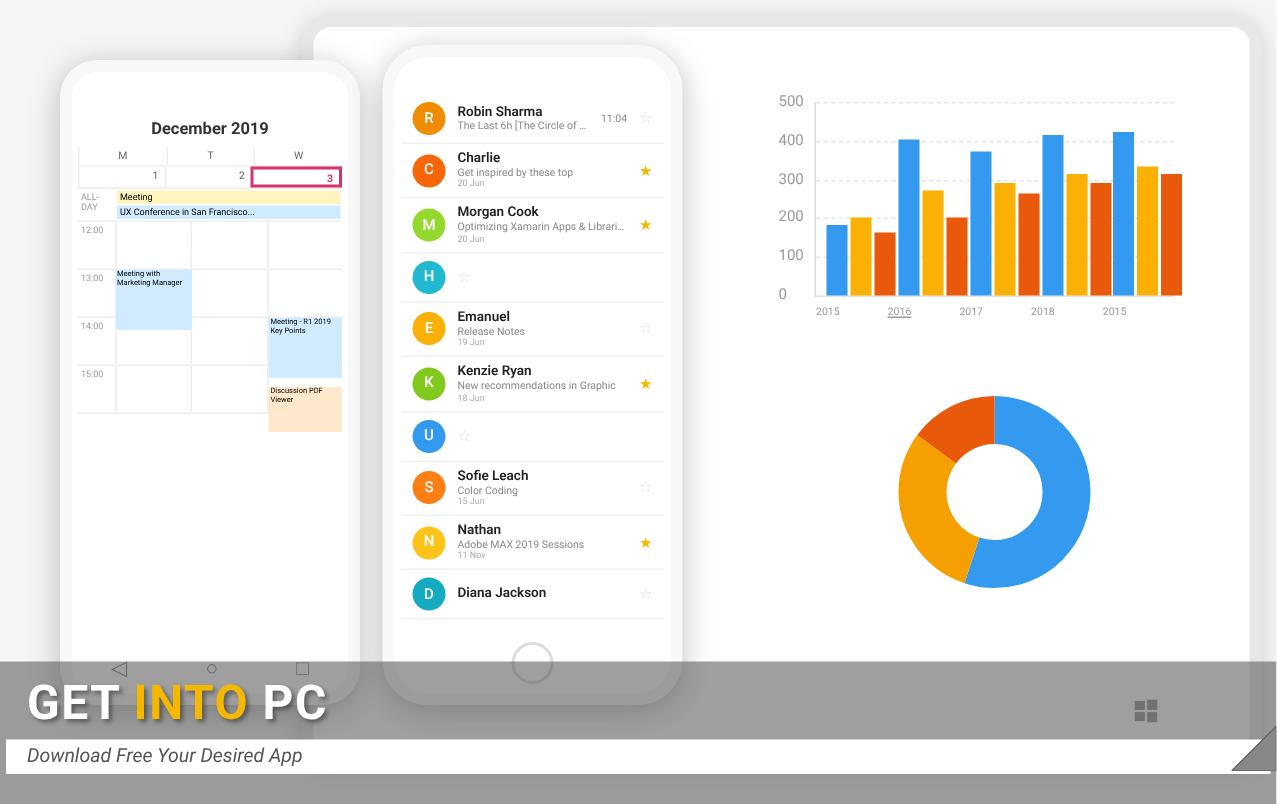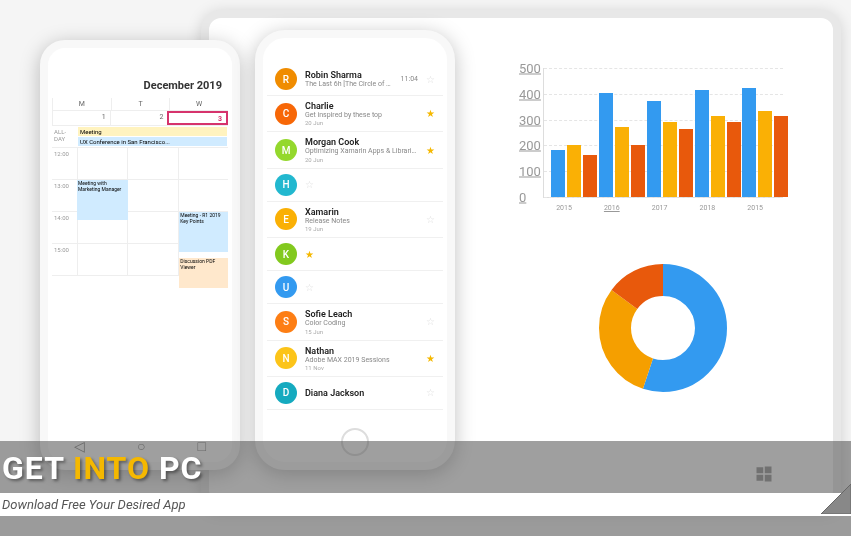--- a/index.html
+++ b/index.html
@@ -9,31 +9,31 @@
 .tablet { position: absolute; right: 10px; top: 10px; width: 640px; height: 500px; background: #fff; border-radius: 20px; box-shadow: 0 2px 15px rgba(0,0,0,0.15); border: 8px solid #e8e8e8; }
 .tablet-content { padding: 40px 40px 20px 40px; display: flex; flex-direction: column; gap: 30px; align-items: flex-end; }
 .tablet-win { position: absolute; bottom: 15px; right: 60px; color: #888; }
 
 
 .bar-chart { width: 280px; height: 160px; position: relative; }
 .chart-area { position: absolute; left: 30px; right: 10px; top: 10px; bottom: 20px; border-left: 1px solid #ddd; border-bottom: 1px solid #ddd; }
 .grid-line { position: absolute; left: 0; right: 0; border-top: 1px dashed #e5e5e5; }
 .bar-group { position: absolute; bottom: 0; display: flex; gap: 2px; align-items: flex-end; }
 .bar { width: 14px; }
-.y-label { position: absolute; left: 0; font-size: 13px; color: #999; transform: translateY(-50%); text-decoration: underline; }
-.x-label { position: absolute; bottom: 0; font-size: 7px; color: #999; text-align: center; width: 40px; }
+.y-label { position: absolute; left: 0; font-size: 10px; color: #999; transform: translateY(-50%); }
+.x-label { position: absolute; bottom: 0; font-size: 7px; color: #999; width: 40px; }
 
 
 .donut-wrap { width: 160px; height: 160px; position: relative; margin-right: 50px; }
 .donut-wrap svg { width: 100%; height: 100%; transform: rotate(-90deg); }
 
 
 .phone1 { position: absolute; left: 40px; top: 40px; width: 200px; height: 430px; background: #fff; border-radius: 25px; box-shadow: 0 4px 20px rgba(0,0,0,0.25); border: 8px solid #f8f8f8; z-index: 2; }
 .phone1-screen { position: absolute; top: 25px; left: 4px; right: 4px; bottom: 35px; background: #fff; overflow: hidden; font-size: 8px; }
-.cal-title { text-align: right; font-weight: bold; font-size: 11px; padding: 6px; color: #333; }
+.cal-title { text-align: center; font-weight: bold; font-size: 11px; padding: 6px; color: #333; }
 .cal-header { display: flex; border-bottom: 1px solid #eee; }
 .cal-hcell { flex: 1; text-align: center; font-size: 7px; color: #666; padding: 2px; border-left: 1px solid #eee; }
 .cal-dates { display: flex; }
 .cal-dcell { flex: 1; text-align: right; font-size: 7px; color: #666; padding: 2px 4px; border-left: 1px solid #eee; height: 14px; }
 .cal-dcell.today { border: 2px solid #d6336c; color: #d6336c; font-weight: bold; }
 .allday-row { display: flex; border-top: 1px solid #eee; border-bottom: 1px solid #eee; }
 .allday-label { width: 25px; font-size: 6px; color: #999; padding: 2px; }
 .allday-cells { flex: 1; display: flex; flex-direction: column; gap: 1px; padding: 1px; }
 .allday-event { font-size: 6px; padding: 1px 2px; white-space: nowrap; overflow: hidden; }
 .ev-yellow { background: #fff3bf; }
@@ -55,21 +55,21 @@
 .avatar { width: 22px; height: 22px; border-radius: 50%; display: flex; align-items: center; justify-content: center; color: #fff; font-size: 10px; font-weight: 500; flex-shrink: 0; }
 .item-text { flex: 1; overflow: hidden; }
 .item-name { font-size: 9px; font-weight: 600; color: #222; white-space: nowrap; overflow: hidden; text-overflow: ellipsis; }
 .item-sub { font-size: 7px; color: #888; white-space: nowrap; overflow: hidden; text-overflow: ellipsis; line-height: 1.2; }
 .item-date { font-size: 6px; color: #aaa; }
 .item-time { font-size: 7px; color: #888; }
 .star { color: #f5b800; font-size: 10px; }
 .star.empty { color: #ddd; }
 
 
-.overlay { position: absolute; left: 0; bottom: 0; right: 0; height: 95px; background: rgba(80,80,80,0.55); z-index: 10; color: #fff; padding: 8px 2px; }
+.overlay { position: absolute; left: 0; bottom: 0; right: 0; height: 95px; background: rgba(80,80,80,0.55); z-index: 10; color: #fff; padding: 8px 18px; }
 .overlay-title { font-size: 32px; font-weight: bold; letter-spacing: 1px; text-shadow: 2px 2px 3px rgba(0,0,0,0.4); }
 .overlay-title .accent { color: #f5b800; }
 .overlay-sub { font-size: 13px; font-style: italic; color: #555; background: #fff; margin: 6px -14px -8px -14px; padding: 4px 14px; }
 .corner { position: absolute; right: 0; bottom: 18px; z-index: 11; }
 </style>
 </head>
 <body>
 
 <div class="tablet">
   <div class="tablet-content">
@@ -231,28 +231,33 @@
         </div>
         <div class="star">★</div>
       </div>
       <div class="list-item">
         <div class="avatar" style="background: rgb(34, 184, 207);">H</div>
         <div class="star empty">☆</div>
       </div>
       <div class="list-item">
         <div class="avatar" style="background: rgb(250, 176, 5);">E</div>
         <div class="item-text">
-          <div class="item-name">Xamarin</div>
+          <div class="item-name">Emanuel</div>
           <div class="item-sub">Release Notes</div>
           <div class="item-date">19 Jun</div>
         </div>
         <div class="star empty">☆</div>
       </div>
       <div class="list-item">
         <div class="avatar" style="background: rgb(130, 201, 30);">K</div>
+        <div class="item-text">
+          <div class="item-name">Kenzie Ryan</div>
+          <div class="item-sub">New recommendations in Graphic</div>
+          <div class="item-date">18 Jun</div>
+        </div>
         <div class="star">★</div>
       </div>
       <div class="list-item">
         <div class="avatar" style="background: rgb(51, 154, 240);">U</div>
         <div class="star empty">☆</div>
       </div>
       <div class="list-item">
         <div class="avatar" style="background: rgb(253, 126, 20);">S</div>
         <div class="item-text">
           <div class="item-name">Sofie Leach</div>

